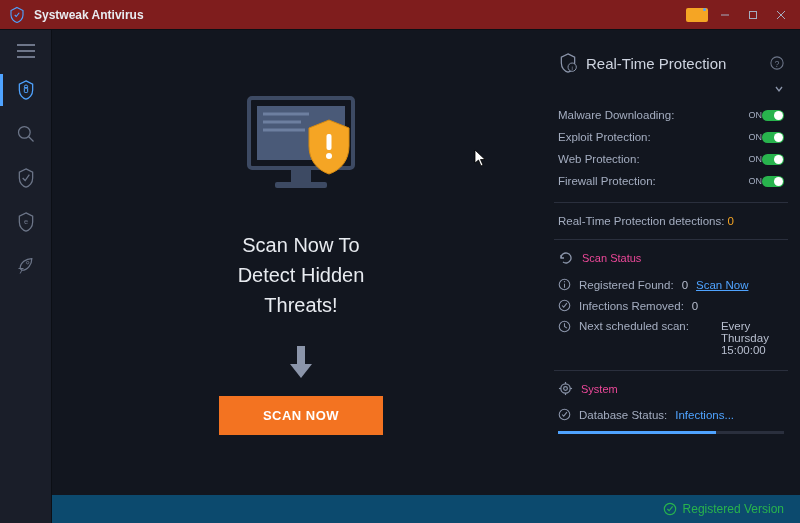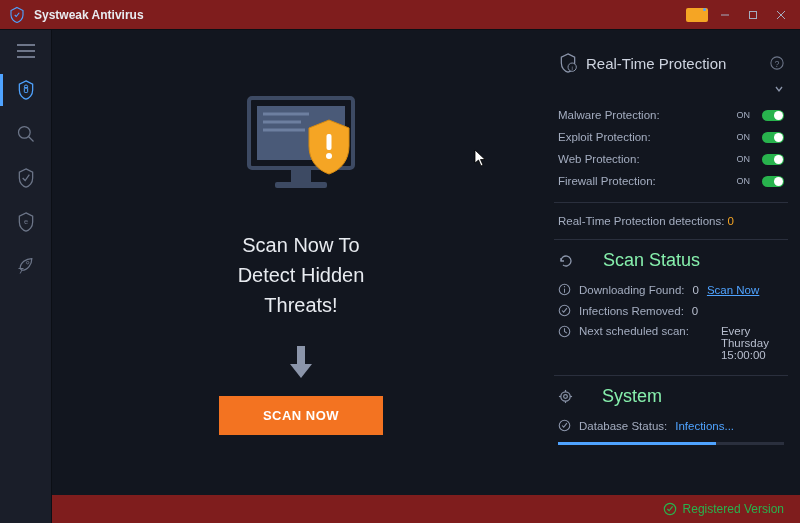--- a/index.html
+++ b/index.html
@@ -33,40 +33,40 @@
 
 
 .panel { width: 250px; padding: 22px 16px 0 8px; color: #a4adc0; font-size: 11.5px; }
 .panel-header { display: flex; align-items: center; gap: 8px; margin-bottom: 10px; }
 .panel-title { color: #cdd3df; font-size: 15px; flex: 1; }
 .panel-header .info-icon { color: #6d7689; cursor: pointer; }
 .activated-row { display: flex; align-items: flex-start; gap: 8px; color: #8b95aa; font-size: 11px; line-height: 1.4; padding-bottom: 10px; cursor: pointer; }
 .activated-row .chev { margin-left: auto; }
 .protect-row { display: flex; justify-content: space-between; align-items: center; padding: 5px 0; }
 .protect-row span:first-child { color: #a4adc0; }
-.toggle { display: inline-flex; align-items: center; gap: 12px; }
+.toggle { display: inline-flex; align-items: center; gap: 0; }
 .toggle-label { font-size: 9px; color: #8b95aa; }
 .switch { width: 22px; height: 11px; background: #28b34d; border-radius: 6px; position: relative; cursor: pointer; }
 .switch::after { content: ""; position: absolute; right: 1px; top: 1px; width: 9px; height: 9px; background: #fff; border-radius: 50%; }
 .divider { height: 1px; background: #2a2f3d; margin: 10px -4px; }
 .detections { color: #a4adc0; padding: 2px 0; }
 .detections .count { color: #f5a524; }
 
 .section-head { display: flex; align-items: center; gap: 8px; margin: 4px 0 8px; }
-.section-head-title { color: #86efac; font-size: 18px; margin-left: 21px; }
+.section-head-title { color: #ec4899; font-size: 11px; }
 .status-row { display: flex; align-items: center; gap: 8px; padding: 4px 0; color: #a4adc0; }
 .status-row .label { }
 .status-row .val { color: #b8bfcf; }
 .link { color: #4fa3ff; text-decoration: underline; cursor: pointer; }
 
 .progress { height: 3px; background: #2a2f3d; margin-top: 6px; position: relative; overflow: hidden; }
 .progress-bar { position: absolute; left: 0; top: 0; bottom: 0; width: 70%; background: #4fa3ff; }
 
 
-.footer { position: absolute; left: 52px; right: 0; bottom: 0; height: 28px; display: flex; align-items: center; justify-content: flex-end; padding: 0 16px; background: #7f1d1d; }
+.footer { position: absolute; left: 52px; right: 0; bottom: 0; height: 28px; display: flex; align-items: center; justify-content: flex-end; padding: 0 16px; background: #0c4a6e; }
 .registered { display: flex; align-items: center; gap: 6px; color: #28b34d; font-size: 12px; }
 
 
 .cursor { position: absolute; left: 474px; top: 149px; pointer-events: none; }
 
 svg { display: block; }
 .mini-icon { flex-shrink: 0; }
 </style>
 </head>
 <body>
@@ -192,21 +192,21 @@
 
     <div class="activated-row">
       <span class="chev">
         <svg width="10" height="10" viewBox="0 0 10 10">
             <path d="M2 3 L5 7 L8 3" fill="none" stroke="#8b95aa" stroke-width="1.3"></path>
           </svg>
       </span>
     </div>
 
     <div class="protect-row">
-      <span>Malware Protection:</span>
+      <span>Malware Downloading:</span>
       <span class="toggle">
           <span class="toggle-label">ON</span>
           <span class="switch"></span>
         </span>
     </div>
     <div class="protect-row">
       <span>Exploit Protection:</span>
       <span class="toggle">
           <span class="toggle-label">ON</span>
           <span class="switch"></span>
@@ -245,21 +245,21 @@
     </div>
 
     <div class="status-row">
       <span class="mini-icon">
           <svg width="13" height="13" viewBox="0 0 16 16">
             <circle cx="8" cy="8" r="6.5" fill="none" stroke="#8b95aa" stroke-width="1.3"></circle>
             <line x1="8" y1="7" x2="8" y2="12" stroke="#8b95aa" stroke-width="1.3"></line>
             <circle cx="8" cy="4.5" r="0.8" fill="#8b95aa"></circle>
           </svg>
         </span>
-      <span class="label">Downloading Found:</span>
+      <span class="label">Registered Found:</span>
       <span class="val">0</span>
       <span class="link">Scan Now</span>
     </div>
     <div class="status-row">
       <span class="mini-icon">
           <svg width="13" height="13" viewBox="0 0 16 16">
             <circle cx="8" cy="8" r="6.5" fill="none" stroke="#8b95aa" stroke-width="1.3"></circle>
             <path d="M5 8 L7 10 L11 5" fill="none" stroke="#8b95aa" stroke-width="1.3"></path>
           </svg>
         </span>

